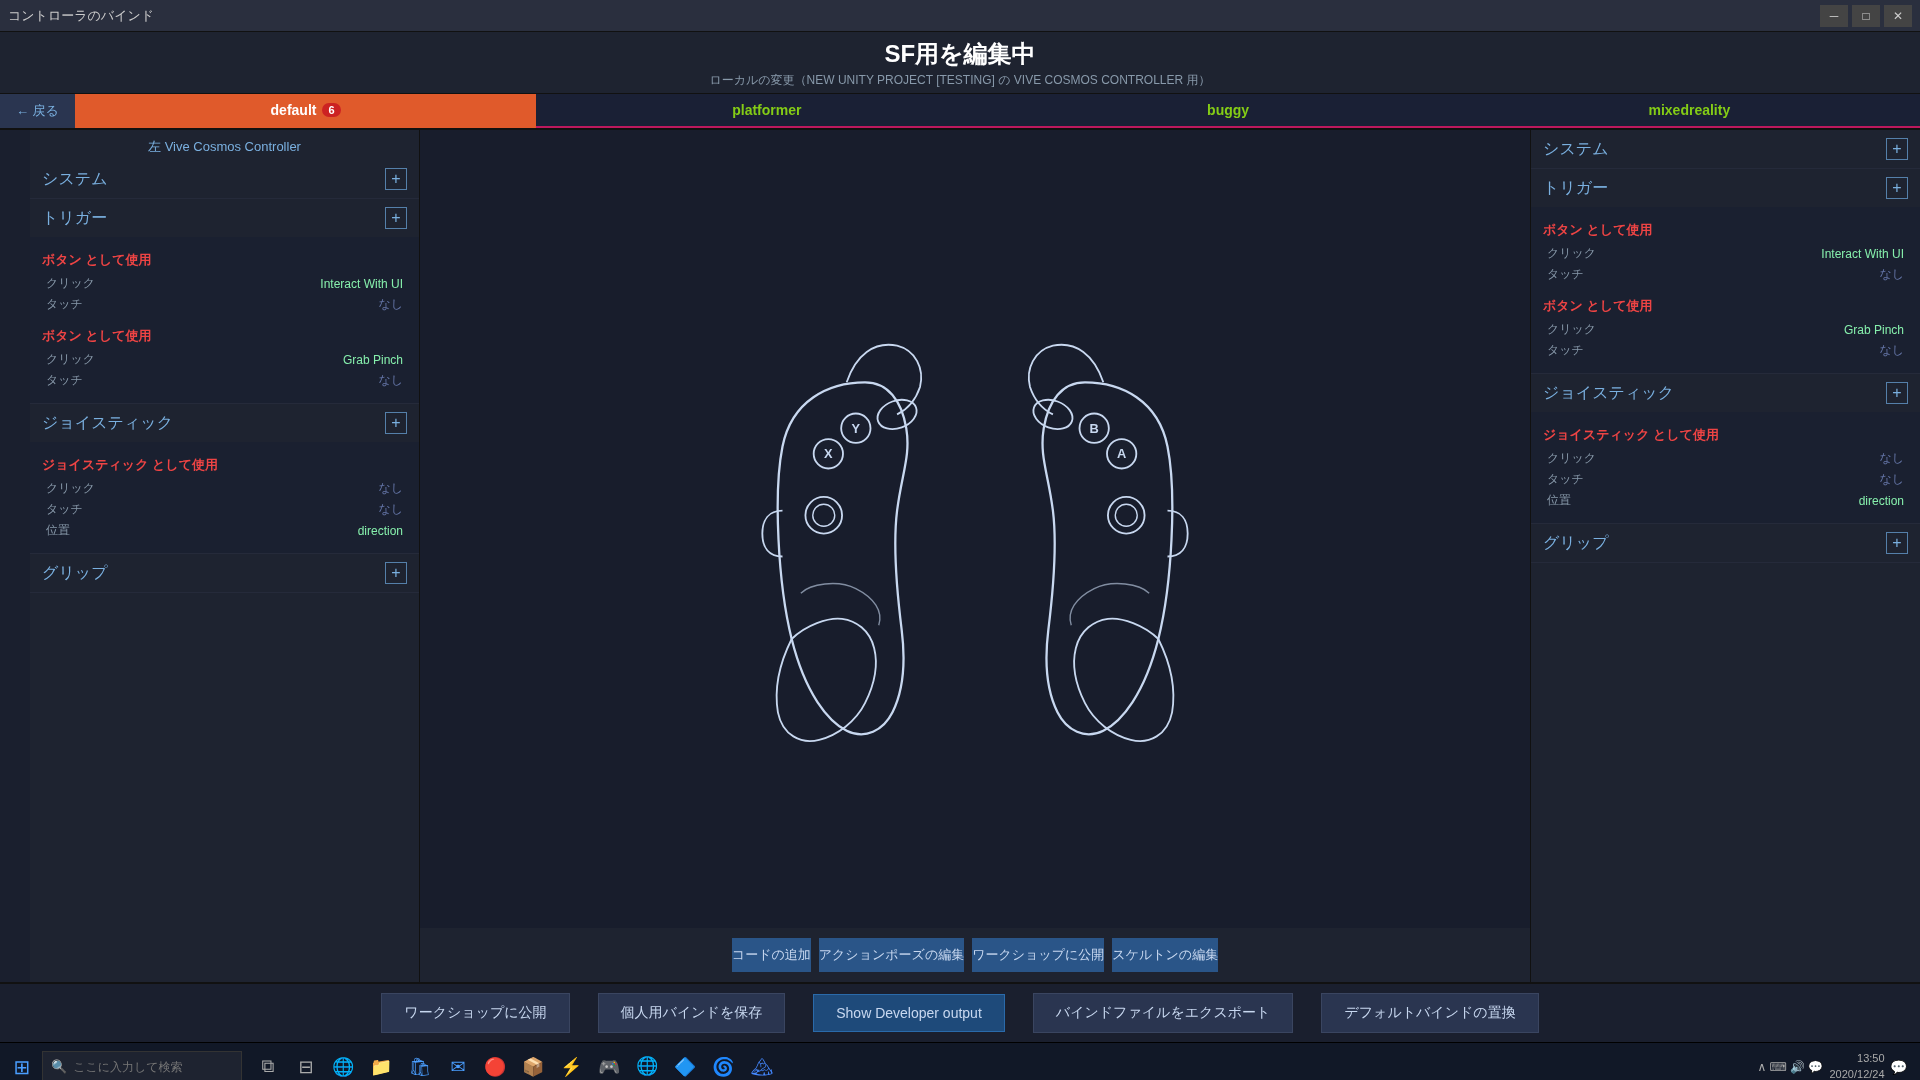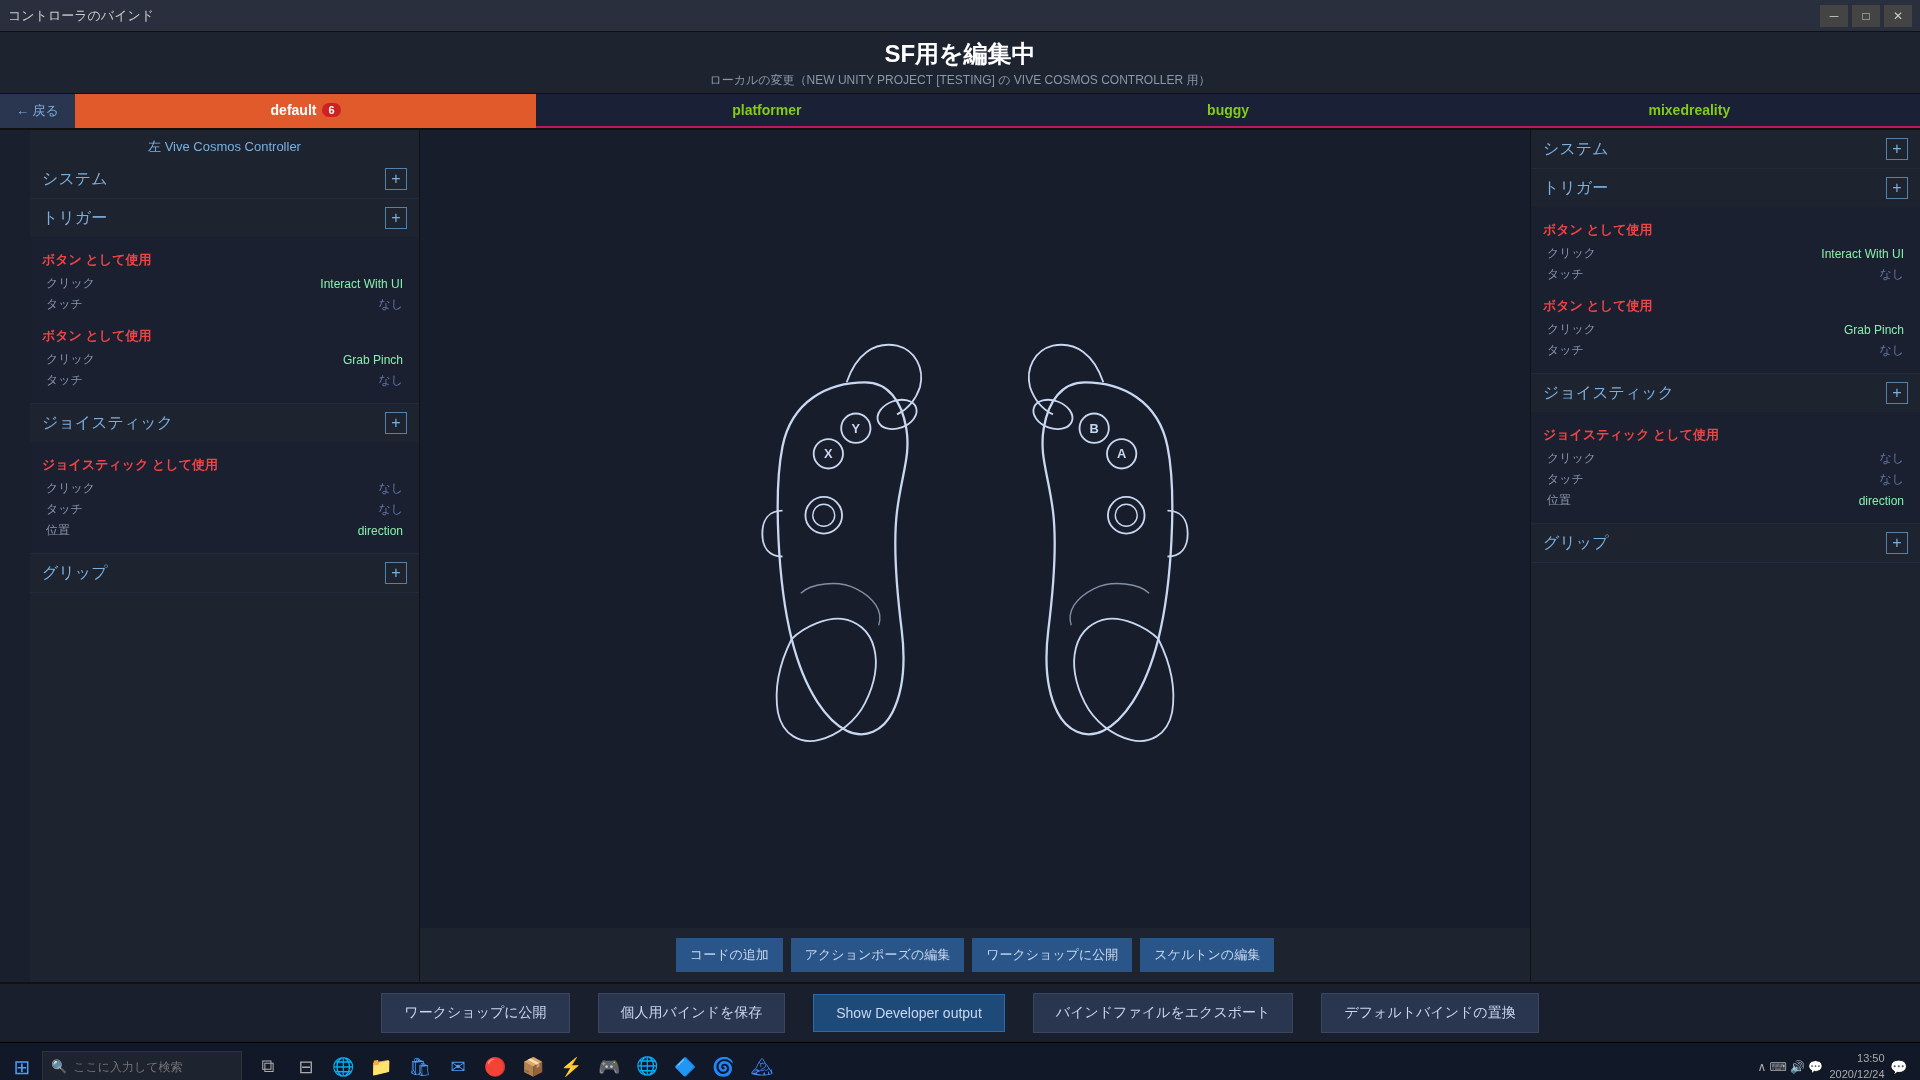--- a/index.html
+++ b/index.html
@@ -226,21 +226,21 @@
       gap: 8px;
       padding: 10px;
       background: #1e2330;
       width: 100%;
       justify-content: center;
     }
     .action-btn {
       background: #2a5588;
       border: none;
       color: #c8d8f0;
-      padding: 8px 14px;
+      padding: 8px 0;
       font-size: 13px;
       cursor: pointer;
       font-family: 'Segoe UI', sans-serif;
     }
 
     
     #bottom-bar {
       height: 60px;
       background: #1a1f2e;
       border-top: 2px solid #111;

